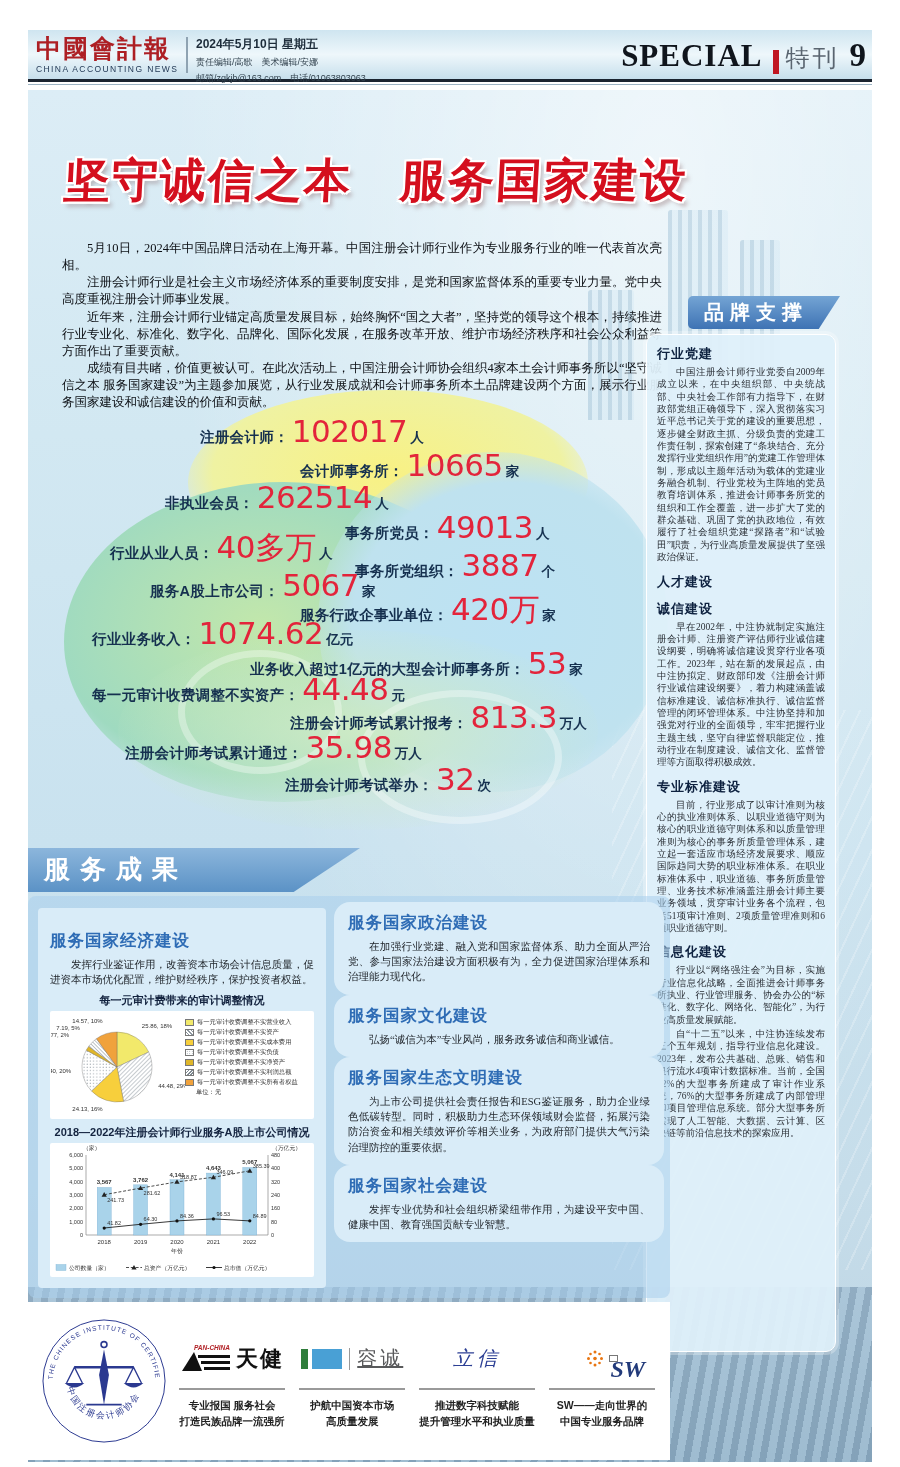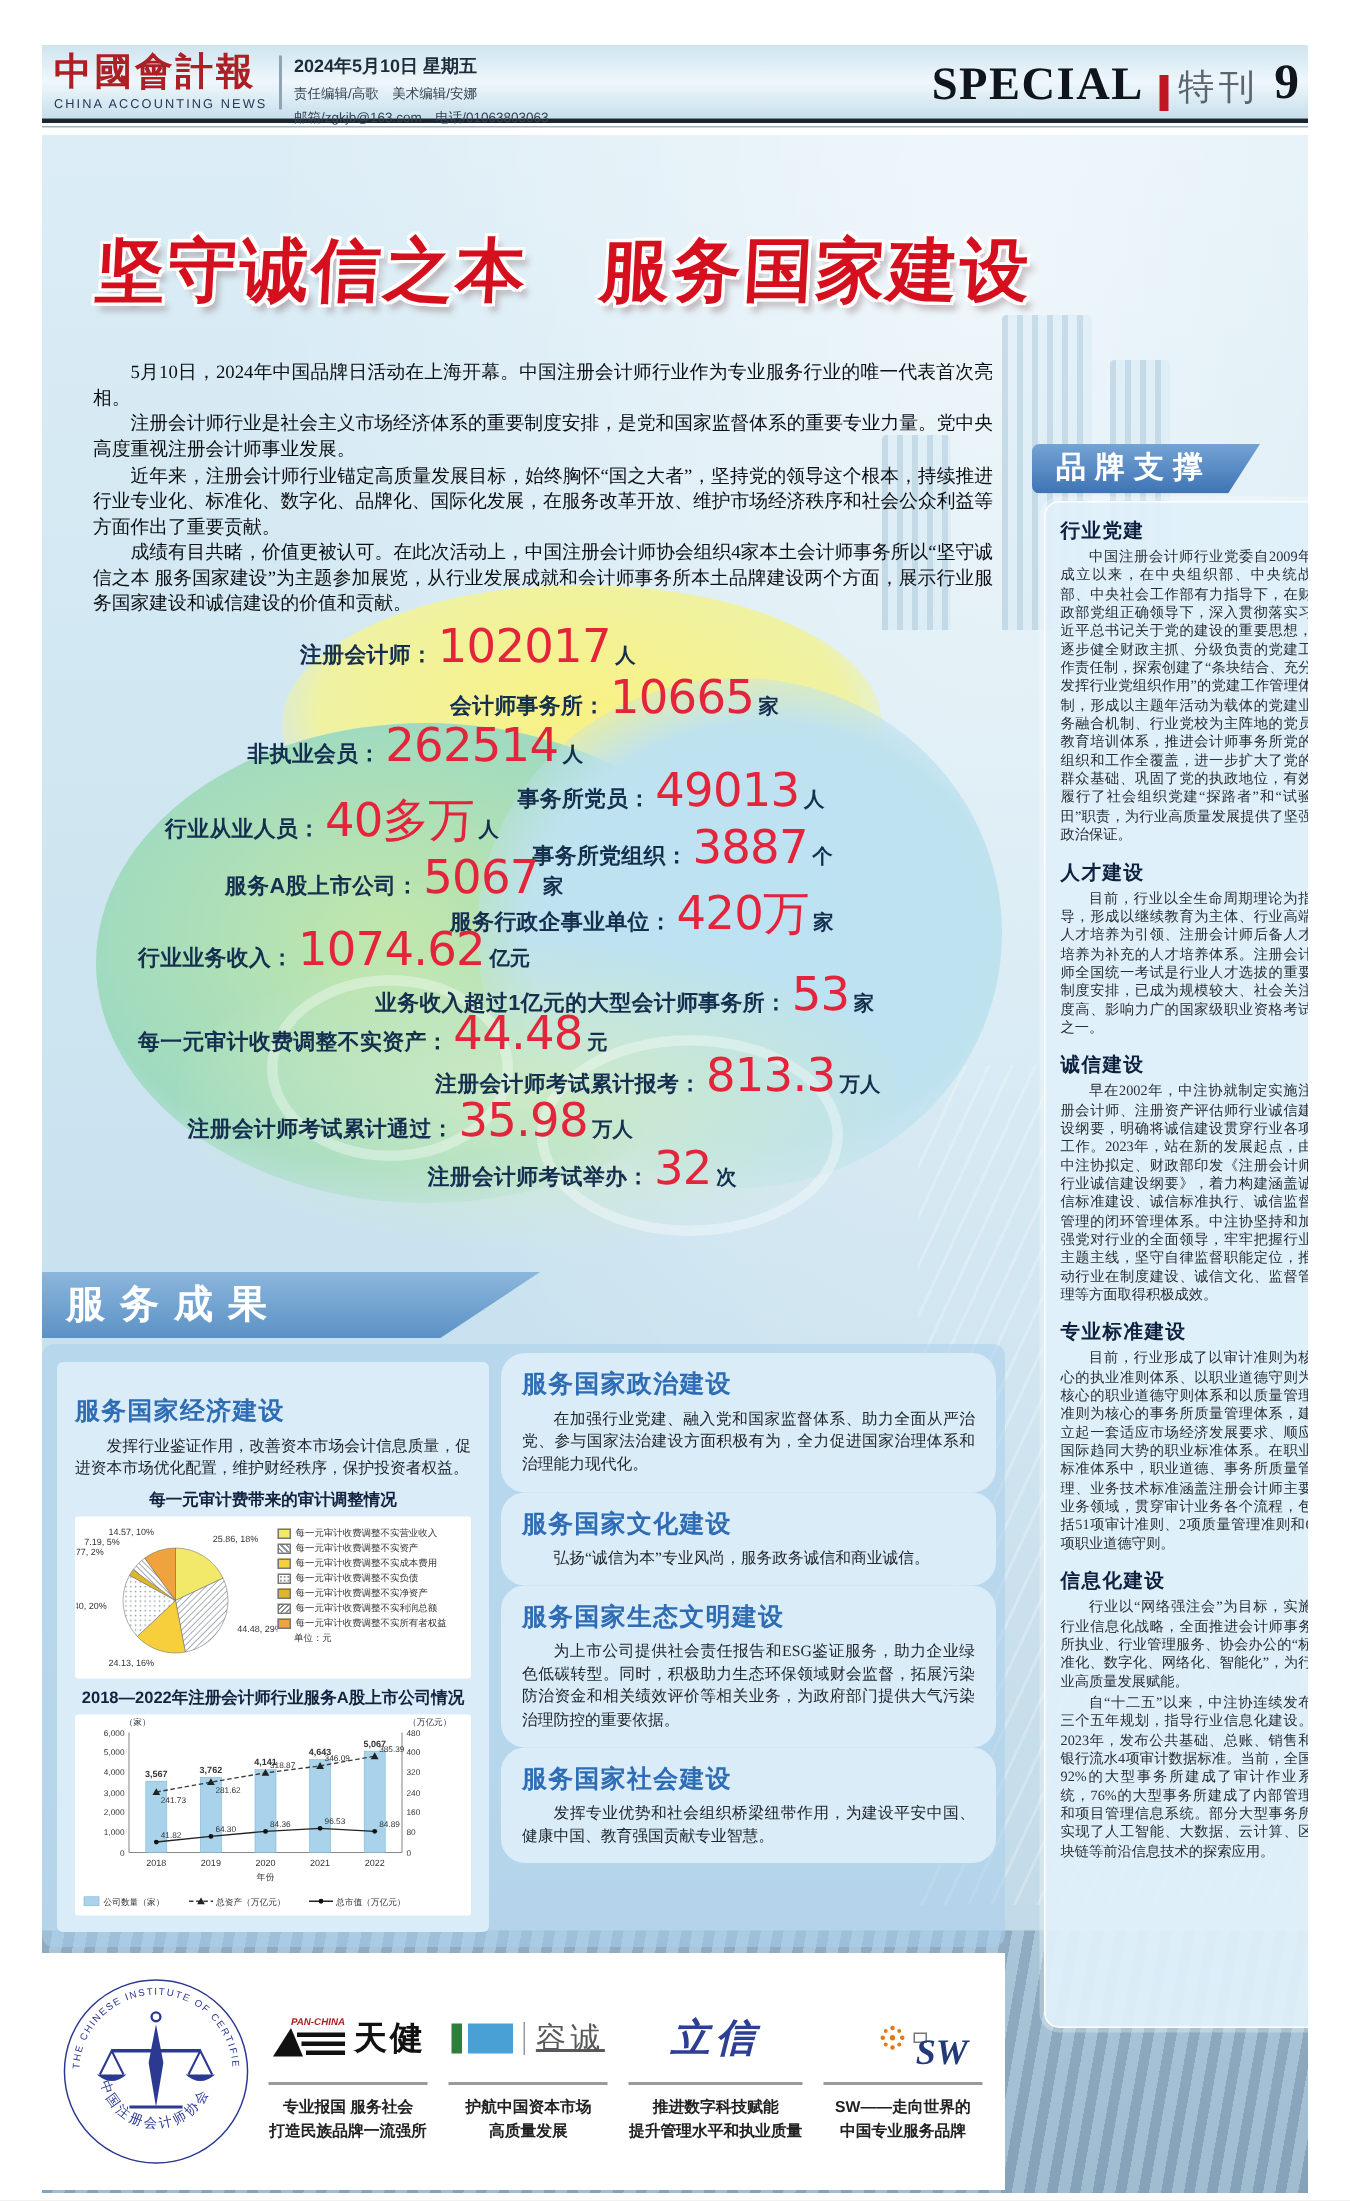--- a/index.html
+++ b/index.html
@@ -53,21 +53,21 @@
   .stat{position:absolute;white-space:nowrap;display:flex;align-items:baseline;z-index:3;}
   .s-label{font-weight:bold;font-size:14.5px;color:#15304f;letter-spacing:.3px;}
   .s-num{font-family:"DejaVu Sans",sans-serif;font-size:31px;font-weight:500;color:#e3243b;letter-spacing:-.5px;margin:0 3px;line-height:.9;}
   .s-unit{font-weight:bold;font-size:13.5px;color:#15304f;}
 
   
   .sidebar-tab{position:absolute;left:660px;top:206px;width:152px;height:33px;z-index:4;
     background:linear-gradient(180deg,#74a4d4,#3e73b4);color:#fff;font-weight:bold;font-size:20px;
     letter-spacing:6px;line-height:33px;padding-left:16px;box-sizing:border-box;
     clip-path:polygon(0 0,100% 0,86% 100%,0 100%);border-radius:5px 0 0 5px;}
-  .side-box{position:absolute;left:668px;top:244px;width:190px;height:1018px;z-index:3;
+  .side-box{position:absolute;left:618px;top:244px;width:190px;height:1018px;z-index:3;
     background:rgba(223,240,250,.94);border:1px solid #fff;border-radius:10px;
     padding:8px 10px;box-sizing:border-box;overflow:hidden;box-shadow:0 0 0 3px rgba(255,255,255,.28);}
   .side-box h3{font-size:13px;color:#0e2240;margin:9px 0 3px;letter-spacing:1px;}
   .side-box section:first-child h3{margin-top:2px;}
   .side-box p{font-family:"Liberation Serif",serif;font-size:9.5px;line-height:1.3;color:#2a2f36;
     text-align:justify;text-indent:2em;margin:0 0 2px;}
   .side-box p:empty{display:none;}
 
   
   .results-tab{position:absolute;left:0;top:758px;width:332px;height:44px;z-index:4;
@@ -101,21 +101,21 @@
   .emblem{flex:0 0 136px;display:flex;justify-content:center;}
   .logo-col{flex:1;display:flex;flex-direction:column;align-items:center;padding:0 7px;}
   .logo-face{height:52px;display:flex;align-items:center;justify-content:center;gap:4px;}
   .logo-rule{width:100%;border:none;border-top:2px solid #9a9a9a;margin:3px 0 7px;}
   .tagline{font-size:10.5px;font-weight:bold;color:#222;line-height:1.55;text-align:center;white-space:nowrap;}
   .lg-tianjian{font-weight:900;font-size:22px;color:#111;letter-spacing:2px;}
   .rc-bar1{width:7px;height:20px;background:#2f7d3b;display:inline-block;}
   .rc-bar2{width:30px;height:20px;background:#49a0d5;display:inline-block;}
   .rc-div{width:1px;height:22px;background:#999;display:inline-block;margin:0 3px;}
   .lg-rongcheng{font-size:20px;color:#58595b;letter-spacing:3px;font-weight:500;text-decoration:underline;}
-  .lg-lixin{font-family:"Liberation Serif",serif;font-style:italic;font-weight:700;font-size:26px;color:#2c3f94;letter-spacing:4px;}
+  .lg-lixin{font-family:"Liberation Serif",serif;font-style:italic;font-weight:400;font-size:20px;color:#2c3f94;letter-spacing:4px;}
   .lg-sw{font-family:"Liberation Serif",serif;font-style:italic;font-weight:900;font-size:24px;color:#223a7a;}
 </style>
 </head>
 <body>
 
 <div class="page">
 
   <div class="header">
     <div class="brand">
       <div class="brand-cn">中國會計報</div>
@@ -232,21 +232,20 @@
 
     <div class="sidebar-tab">品牌支撑</div>
     <aside class="side-box">
       <section>
         <h3>行业党建</h3>
         <p>中国注册会计师行业党委自2009年成立以来，在中央组织部、中央统战部、中央社会工作部有力指导下，在财政部党组正确领导下，深入贯彻落实习近平总书记关于党的建设的重要思想，逐步健全财政主抓、分级负责的党建工作责任制，探索创建了“条块结合、充分发挥行业党组织作用”的党建工作管理体制，形成以主题年活动为载体的党建业务融合机制、行业党校为主阵地的党员教育培训体系，推进会计师事务所党的组织和工作全覆盖，进一步扩大了党的群众基础、巩固了党的执政地位，有效履行了社会组织党建“探路者”和“试验田”职责，为行业高质量发展提供了坚强政治保证。</p>
 
       </section>
       <section>
         <h3>人才建设</h3>
-        <p>目前，行业以全生命周期理论为指导，形成以继续教育为主体、行业高端人才培养为引领、注册会计师后备人才培养为补充的人才培养体系。注册会计师全国统一考试是行业人才选拔的重要制度安排，已成为规模较大、社会关注度高、影响力广的国家级职业资格考试之一。</p>
 
       </section>
       <section>
         <h3>诚信建设</h3>
         <p>早在2002年，中注协就制定实施注册会计师、注册资产评估师行业诚信建设纲要，明确将诚信建设贯穿行业各项工作。2023年，站在新的发展起点，由中注协拟定、财政部印发《注册会计师行业诚信建设纲要》，着力构建涵盖诚信标准建设、诚信标准执行、诚信监督管理的闭环管理体系。中注协坚持和加强党对行业的全面领导，牢牢把握行业主题主线，坚守自律监督职能定位，推动行业在制度建设、诚信文化、监督管理等方面取得积极成效。</p>
 
       </section>
       <section>
         <h3>专业标准建设</h3>
         <p>目前，行业形成了以审计准则为核心的执业准则体系、以职业道德守则为核心的职业道德守则体系和以质量管理准则为核心的事务所质量管理体系，建立起一套适应市场经济发展要求、顺应国际趋同大势的职业标准体系。在职业标准体系中，职业道德、事务所质量管理、业务技术标准涵盖注册会计师主要业务领域，贯穿审计业务各个流程，包括51项审计准则、2项质量管理准则和6项职业道德守则。</p>

